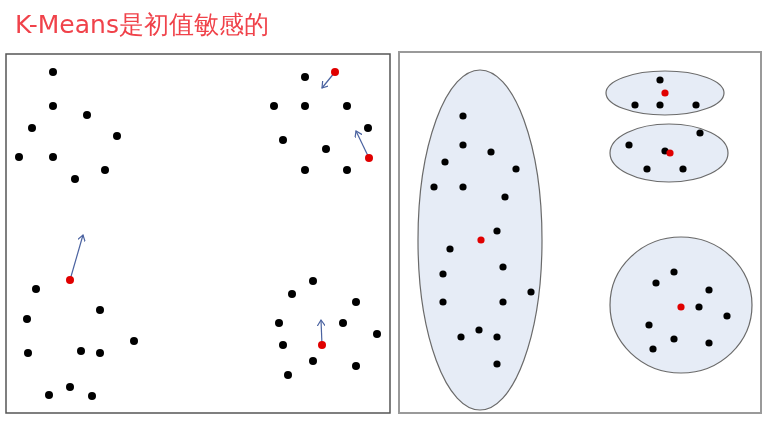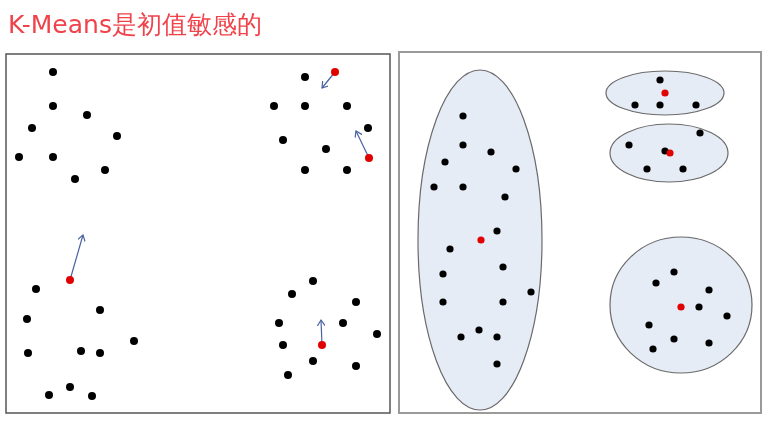--- a/index.html
+++ b/index.html
@@ -4,21 +4,21 @@
 <style>
   html, body { margin:0; padding:0; background:#ffffff; }
   body { width:775px; height:426px; position:relative; overflow:hidden; font-family:"DejaVu Sans", sans-serif; }
   .title { position:absolute; left:8px; top:9px; font-size:25px; color:#f0424a; letter-spacing:0px; white-space:nowrap; line-height:32px; }
   .panel { position:absolute; }
   .panel svg { position:absolute; left:0; top:0; }
 </style>
 </head>
 <body>
 
-<div class="title" style="color: rgb(240, 66, 74);">K-Means是初值敏感的</div>
+<div class="title" style="color: rgb(240, 66, 74); margin-left: 7px;">K-Means是初值敏感的</div>
 
 <div class="panel" style="left:0;top:0;width:775px;height:426px;">
   <svg id="left-svg" width="775" height="426">
     <defs>
       <marker id="arrowhead" markerWidth="8" markerHeight="8" refX="6" refY="4" orient="auto" markerUnits="userSpaceOnUse">
         <path d="M0,0 L6,4 L0,8" fill="none" stroke="#4a62a0" stroke-width="1.2"></path>
       </marker>
     </defs>
     <rect x="6" y="54" width="384" height="359" fill="#ffffff" stroke="#555555" stroke-width="1.5"></rect>
     <g id="left-arrows">

